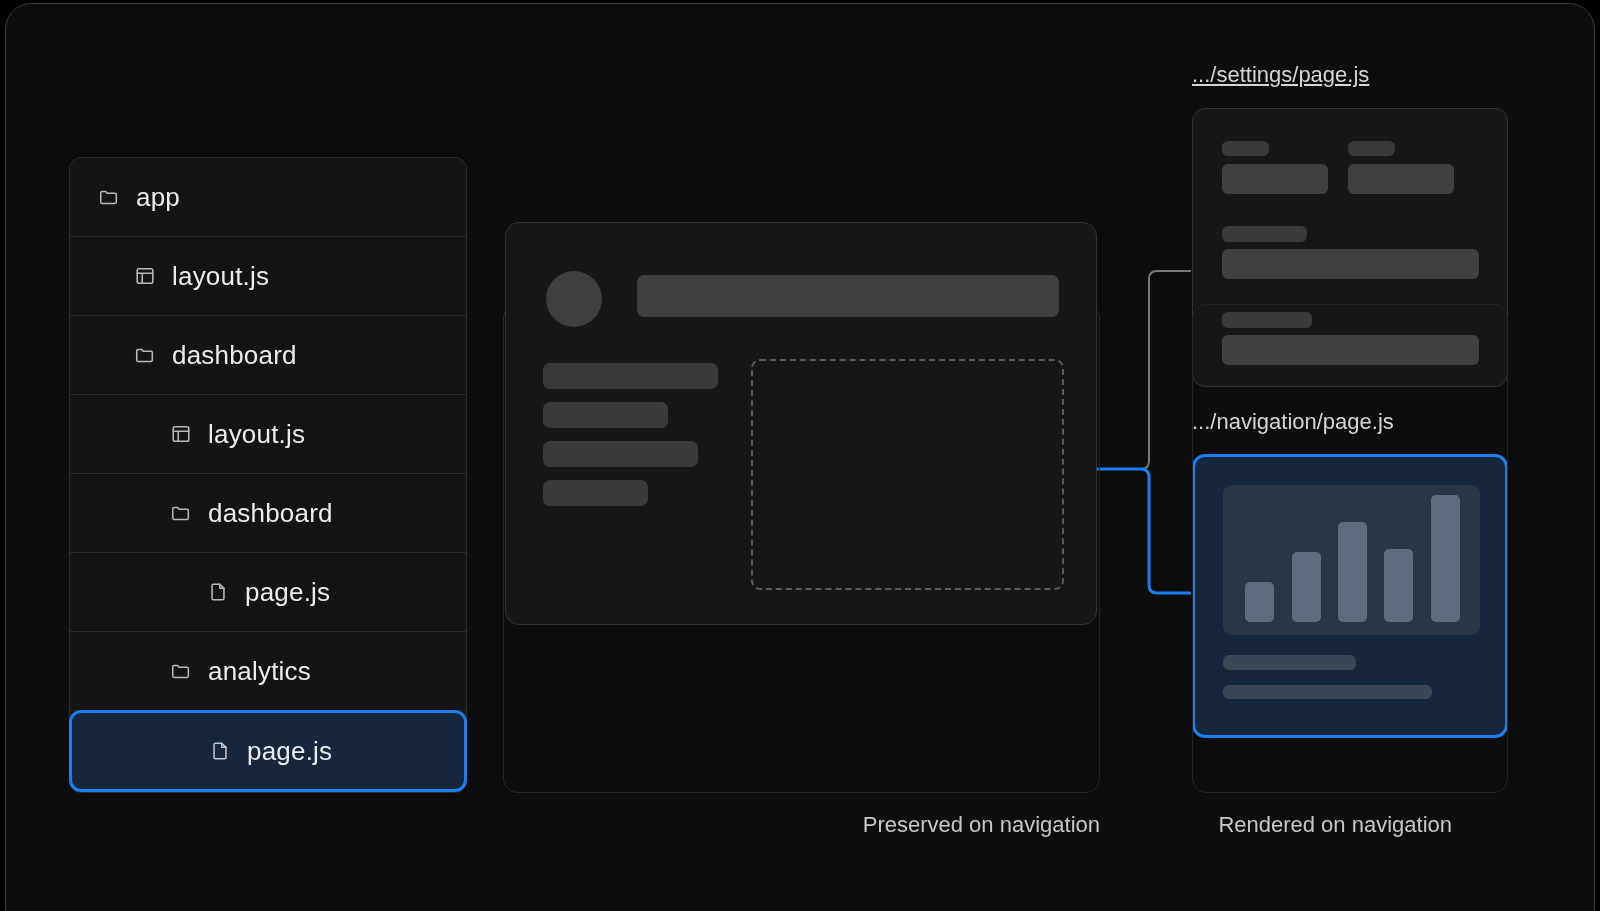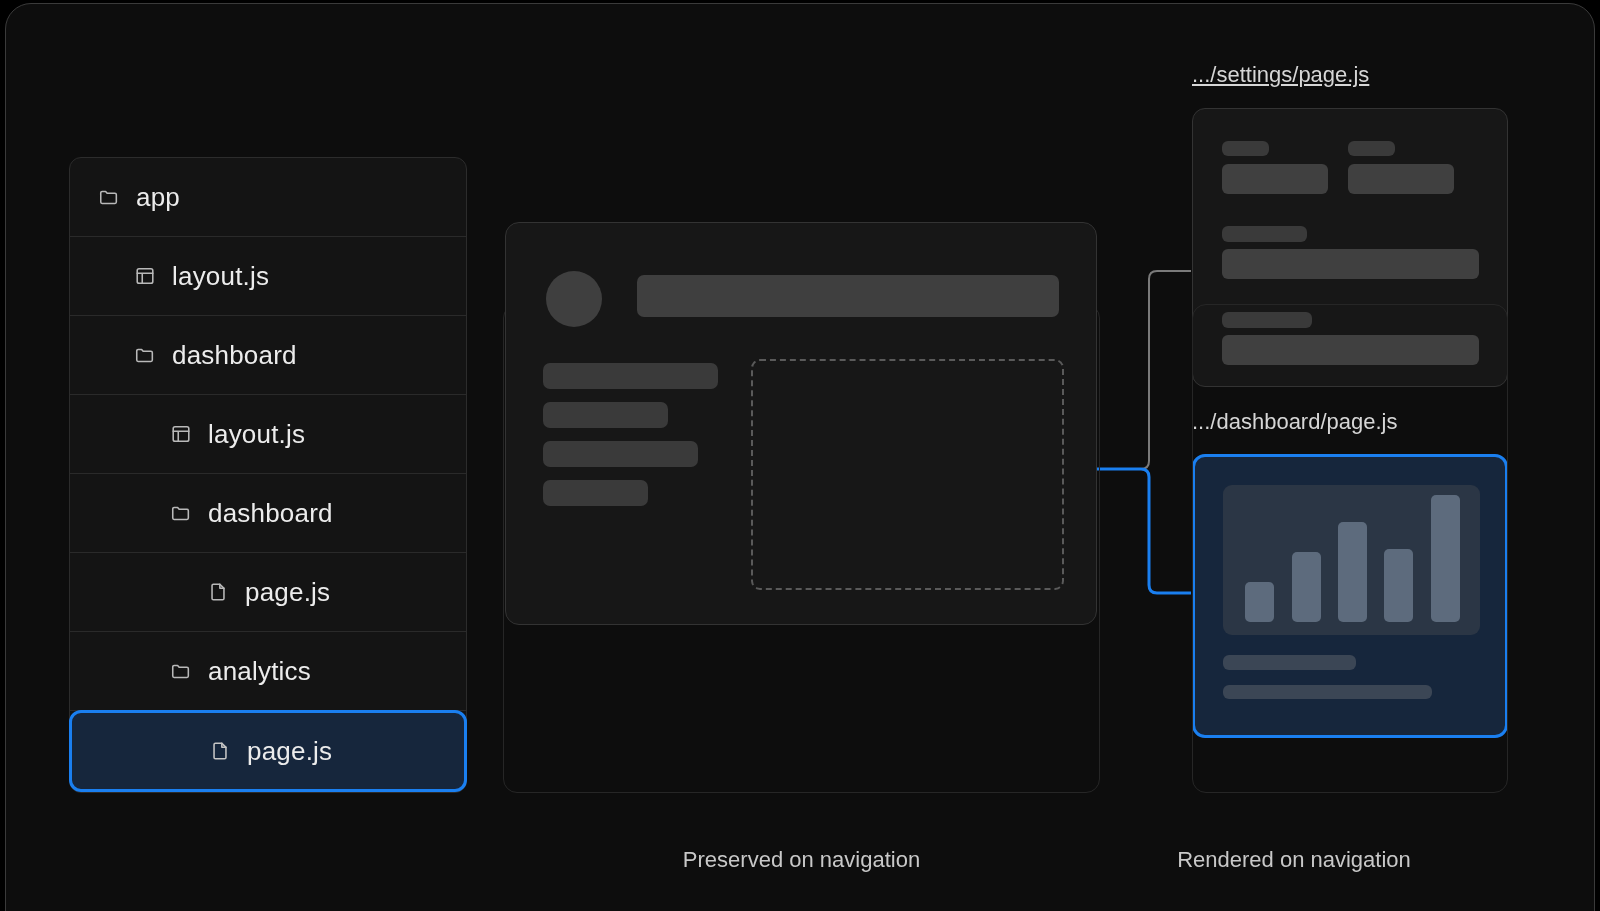--- a/index.html
+++ b/index.html
@@ -186,23 +186,22 @@
     position: absolute;
     border-radius: 6px;
     background: #3b4655;
   }
 
   
   .caption {
     position: absolute;
     font-size: 22px;
     color: #c8c8c8;
-    text-align: center;
+    text-align: right;
     white-space: nowrap;
-    margin-top: 35px;
   }
 
   #connectors { position: absolute; left: 0; top: 0; width: 1590px; height: 960px; pointer-events: none; }
 </style>
 </head>
 <body>
 
 <div id="frame">
 
   <div id="file-tree">
@@ -315,21 +314,21 @@
     <div class="sk" style="left:29px;top:55px;width:106px;height:30px;background:#404040;"></div>
     <div class="sk" style="left:155px;top:55px;width:106px;height:30px;background:#404040;"></div>
 
     <div class="sk" style="left:29px;top:117px;width:85px;height:16px;"></div>
     <div class="sk" style="left:29px;top:140px;width:257px;height:30px;background:#404040;"></div>
 
     <div class="sk" style="left:29px;top:203px;width:90px;height:16px;"></div>
     <div class="sk" style="left:29px;top:226px;width:257px;height:30px;background:#404040;"></div>
   </div>
 
-  <div class="card-label" style="left:1186px;top:405px;">.../dashboard/page.js</div>
+  <div class="card-label" style="left:1186px;top:405px;">.../navigation/page.js</div>
 
   <div id="analytics-card">
     <div id="chart-well">
       <div class="bar" style="left:22px;height:40px;"></div>
       <div class="bar" style="left:69px;height:70px;"></div>
       <div class="bar" style="left:115px;height:100px;"></div>
       <div class="bar" style="left:161px;height:73px;"></div>
       <div class="bar" style="left:208px;height:127px;"></div>
     </div>
     <div class="acc-bar" style="left:28px;top:198px;width:133px;height:15px;"></div>

